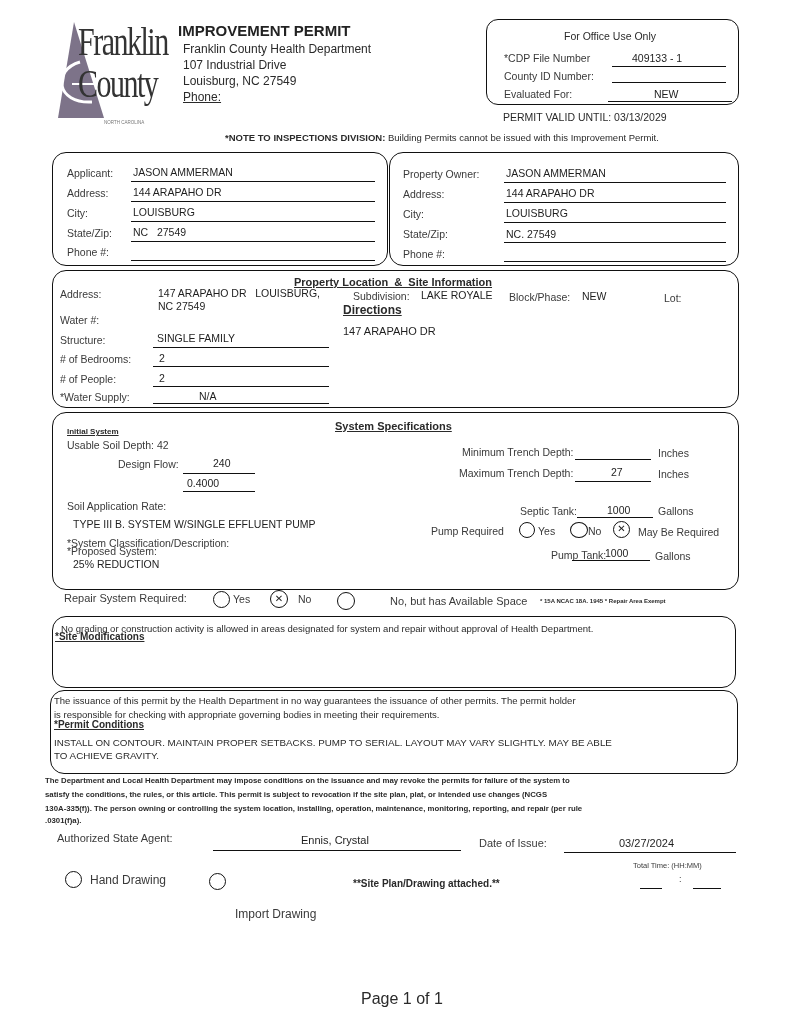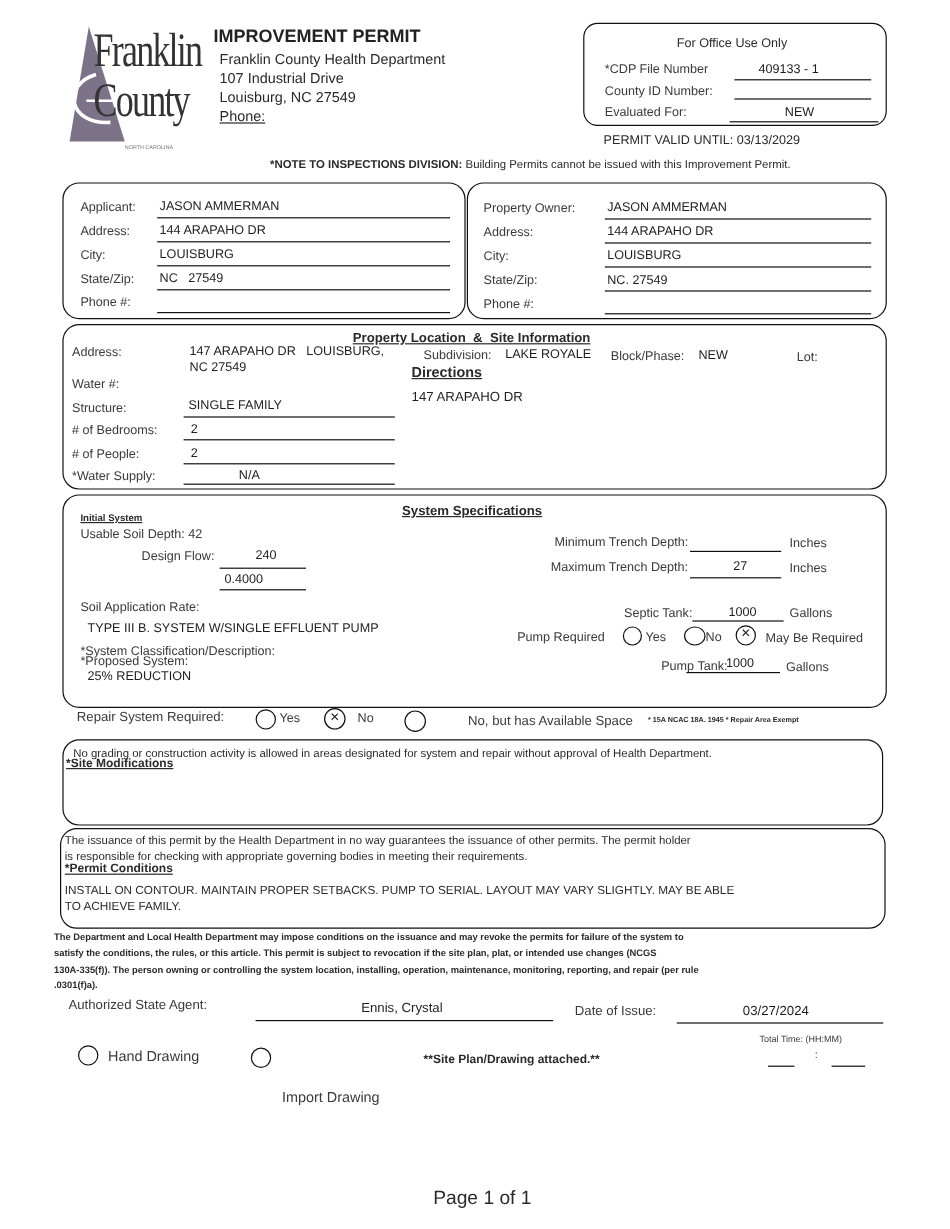--- a/index.html
+++ b/index.html
@@ -167,21 +167,21 @@
 
 <div class="box" style="left:52px;top:616px;width:682px;height:70px;"></div>
 <div class="t" style="left:61px;top:623px;font-size:9.5px;">No grading or construction activity is allowed in areas designated for system and repair without approval of Health Department.</div>
 <div class="t hdr-u" style="left:55px;top:631px;font-size:10px;">*Site Modifications</div>
 
 <div class="box" style="left:50px;top:690px;width:686px;height:82px;"></div>
 <div class="t" style="left:54px;top:695px;font-size:9.5px;">The issuance of this permit by the Health Department in no way guarantees the issuance of other permits.  The permit holder</div>
 <div class="t" style="left:54px;top:709px;font-size:9.5px;">is responsible for checking with appropriate governing bodies in meeting their requirements.</div>
 <div class="t hdr-u" style="left:54px;top:719px;font-size:10px;">*Permit Conditions</div>
 <div class="t" style="left:54px;top:737px;font-size:9.8px;">INSTALL ON CONTOUR.  MAINTAIN PROPER SETBACKS.  PUMP TO SERIAL.  LAYOUT MAY VARY SLIGHTLY. MAY BE ABLE</div>
-<div class="t" style="left:54px;top:750px;font-size:9.8px;">TO ACHIEVE FAMILY.</div>
+<div class="t" style="left:54px;top:750px;font-size:9.8px;">TO ACHIEVE GRAVITY.</div>
 
 <div class="t" style="left:45px;top:776px;font-size:7.8px;font-weight:bold;">The Department and Local Health Department may impose conditions on the issuance and may revoke the permits for failure of the system to</div>
 <div class="t" style="left:45px;top:790px;font-size:7.8px;font-weight:bold;">satisfy the conditions, the rules, or this article. This permit is subject to revocation if the site plan, plat, or intended use changes (NCGS</div>
 <div class="t" style="left:45px;top:804px;font-size:7.8px;font-weight:bold;">130A-335(f)). The person owning or controlling the system location, installing, operation, maintenance, monitoring, reporting, and repair (per rule</div>
 <div class="t" style="left:45px;top:816px;font-size:7.8px;font-weight:bold;">.0301(f)a).</div>
 
 <div class="t lbl" style="left:57px;top:832px;font-size:11px;">Authorized State Agent:</div>
 <div class="t val" style="left:301px;top:834px;font-size:11px;">Ennis, Crystal</div>
 <div class="line" style="left:213px;top:850px;width:248px;"></div>
 <div class="t lbl" style="left:479px;top:837px;font-size:11px;">Date of Issue:</div>

